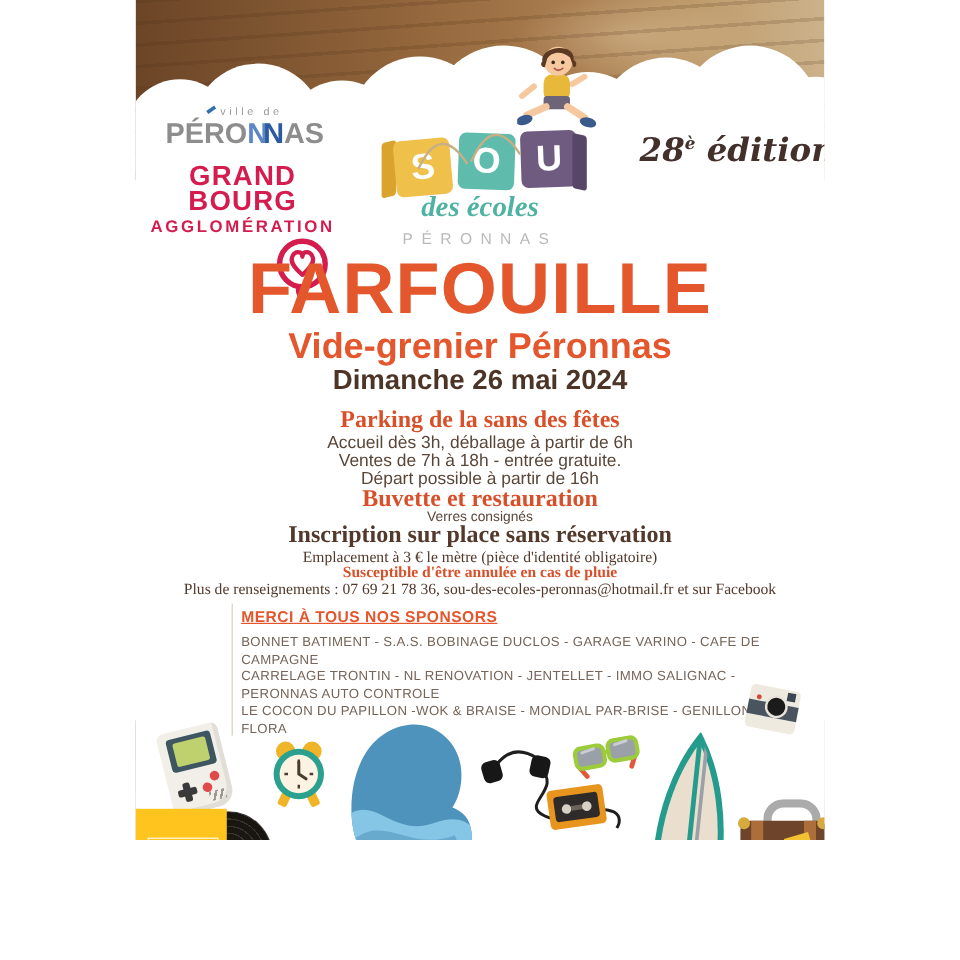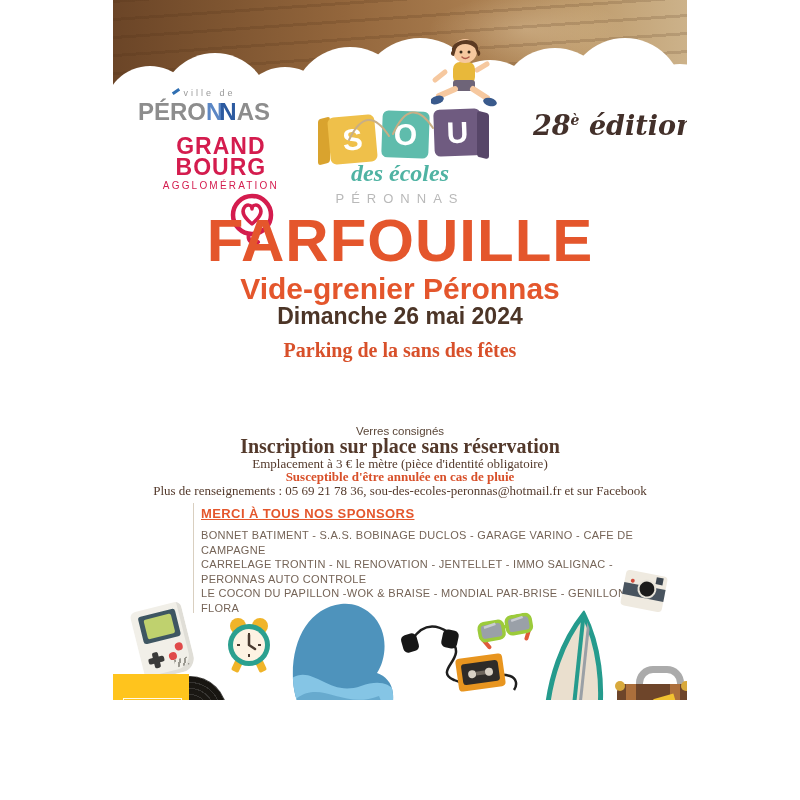--- a/index.html
+++ b/index.html
@@ -27,21 +27,21 @@
 
   
   .ville-logo { left:16px; top:88px; width:150px; text-align:center; color:#8d8d8d; }
   .ville-top { font-size:9px; letter-spacing:3px; color:#9a9a9a; }
   .ville-slash { display:inline-block; width:8px; height:3px; background:#2f6fb2; transform:rotate(-35deg); margin-right:3px; vertical-align:3px; }
   .ville-name { font-size:24px; font-weight:bold; letter-spacing:0px; margin-top:0px; }
   .ville-name .n1 { color:#5b87c5; } .ville-name .n2 { color:#2c5aa0; margin-left:-4px; }
   .agglo-logo { left:6px; top:136px; width:160px; color:#d41c4e; text-align:right; }
   .agglo-text { display:inline-block; vertical-align:top; text-align:center; }
   .agglo-l1,.agglo-l2 { font-size:23px; font-weight:bold; letter-spacing:1px; line-height:21px; }
-  .agglo-l3 { font-size:10px; letter-spacing:2.2px; margin-top:2px; }
+  .agglo-l3 { font-size:14px; letter-spacing:2.2px; margin-top:2px;font-weight:bold; }
   .agglo-heart { display:inline-block; vertical-align:top; margin-left:2px; }
 
   .sou-blocks { left:212px; top:106px; width:165px; height:62px; }
   .sou-cube { position:absolute; width:47px; height:47px; border-radius:6px; text-align:center;
               font-weight:bold; font-size:30px; line-height:47px; color:#ffffff; }
   .cube-s { left:4px; top:10px; background:#efc04a; transform:rotate(-5deg); }
   .cube-o { left:57px; top:5px; background:#5fbcac; transform:rotate(2deg); }
   .cube-u { left:109px; top:3px; background:#6f5b80; transform:rotate(-2deg); }
   .flap-s { position:absolute; left:-7px; top:12px; width:12px; height:46px; background:#d9a32e; transform:skewY(-14deg); border-radius:3px; }
   .flap-u { position:absolute; left:152px; top:6px; width:12px; height:46px; background:#574668; transform:skewY(12deg); border-radius:3px; }
@@ -210,25 +210,31 @@
         <circle cx="38" cy="18" r="1.5" fill="#3a2a1a"></circle>
       <path d="M31 23 Q34 26 38 23" fill="none" stroke="#b05a4a" stroke-width="1.5" stroke-linecap="round"></path>
     </svg>
 
     <div class="layer edition"><span>28</span><sup>è</sup> <span>édition</span></div>
 
     <div class="layer ctr title">FARFOUILLE</div>
     <div class="layer ctr subtitle">Vide-grenier Péronnas</div>
     <div class="layer ctr date">Dimanche 26 mai 2024</div>
     <div class="layer ctr location">Parking de la sans des fêtes</div>
+    <div class="layer ctr sched">
+      <div>Accueil dès 3h, déballage à partir de 6h</div>
+      <div>Ventes de 7h à 18h - entrée gratuite.</div>
+      <div>Départ possible à partir de 16h</div>
+    </div>
+    <div class="layer ctr food">Buvette et restauration</div>
     <div class="layer ctr food-note">Verres consignés</div>
     <div class="layer ctr regis">Inscription sur place sans réservation</div>
     <div class="layer ctr regis-note">Emplacement à 3 € le mètre (pièce d'identité obligatoire)</div>
     <div class="layer ctr weather">Susceptible d'être annulée en cas de pluie</div>
-    <div class="layer ctr contact">Plus de renseignements : 05 69 21 78 36, sou-des-ecoles-peronnas@hotmail.fr et sur Facebook</div>
+    <div class="layer ctr contact">Plus de renseignements : 07 69 21 78 36, sou-des-ecoles-peronnas@hotmail.fr et sur Facebook</div>
 
     <div class="layer sponsor-rule"></div>
     <div class="layer sponsor-block">
       <div class="sponsor-title">MERCI À TOUS NOS SPONSORS</div>
       <div class="sponsor-line">BONNET BATIMENT - S.A.S. BOBINAGE DUCLOS - GARAGE VARINO - CAFE DE CAMPAGNE</div>
       <div class="sponsor-line">CARRELAGE TRONTIN - NL RENOVATION - JENTELLET - IMMO SALIGNAC - PERONNAS AUTO CONTROLE</div>
       <div class="sponsor-line">LE COCON DU PAPILLON -WOK &amp; BRAISE - MONDIAL PAR-BRISE - GENILLON - CE FLORA</div>
     </div>
 
     <div class="layer gameboy">

